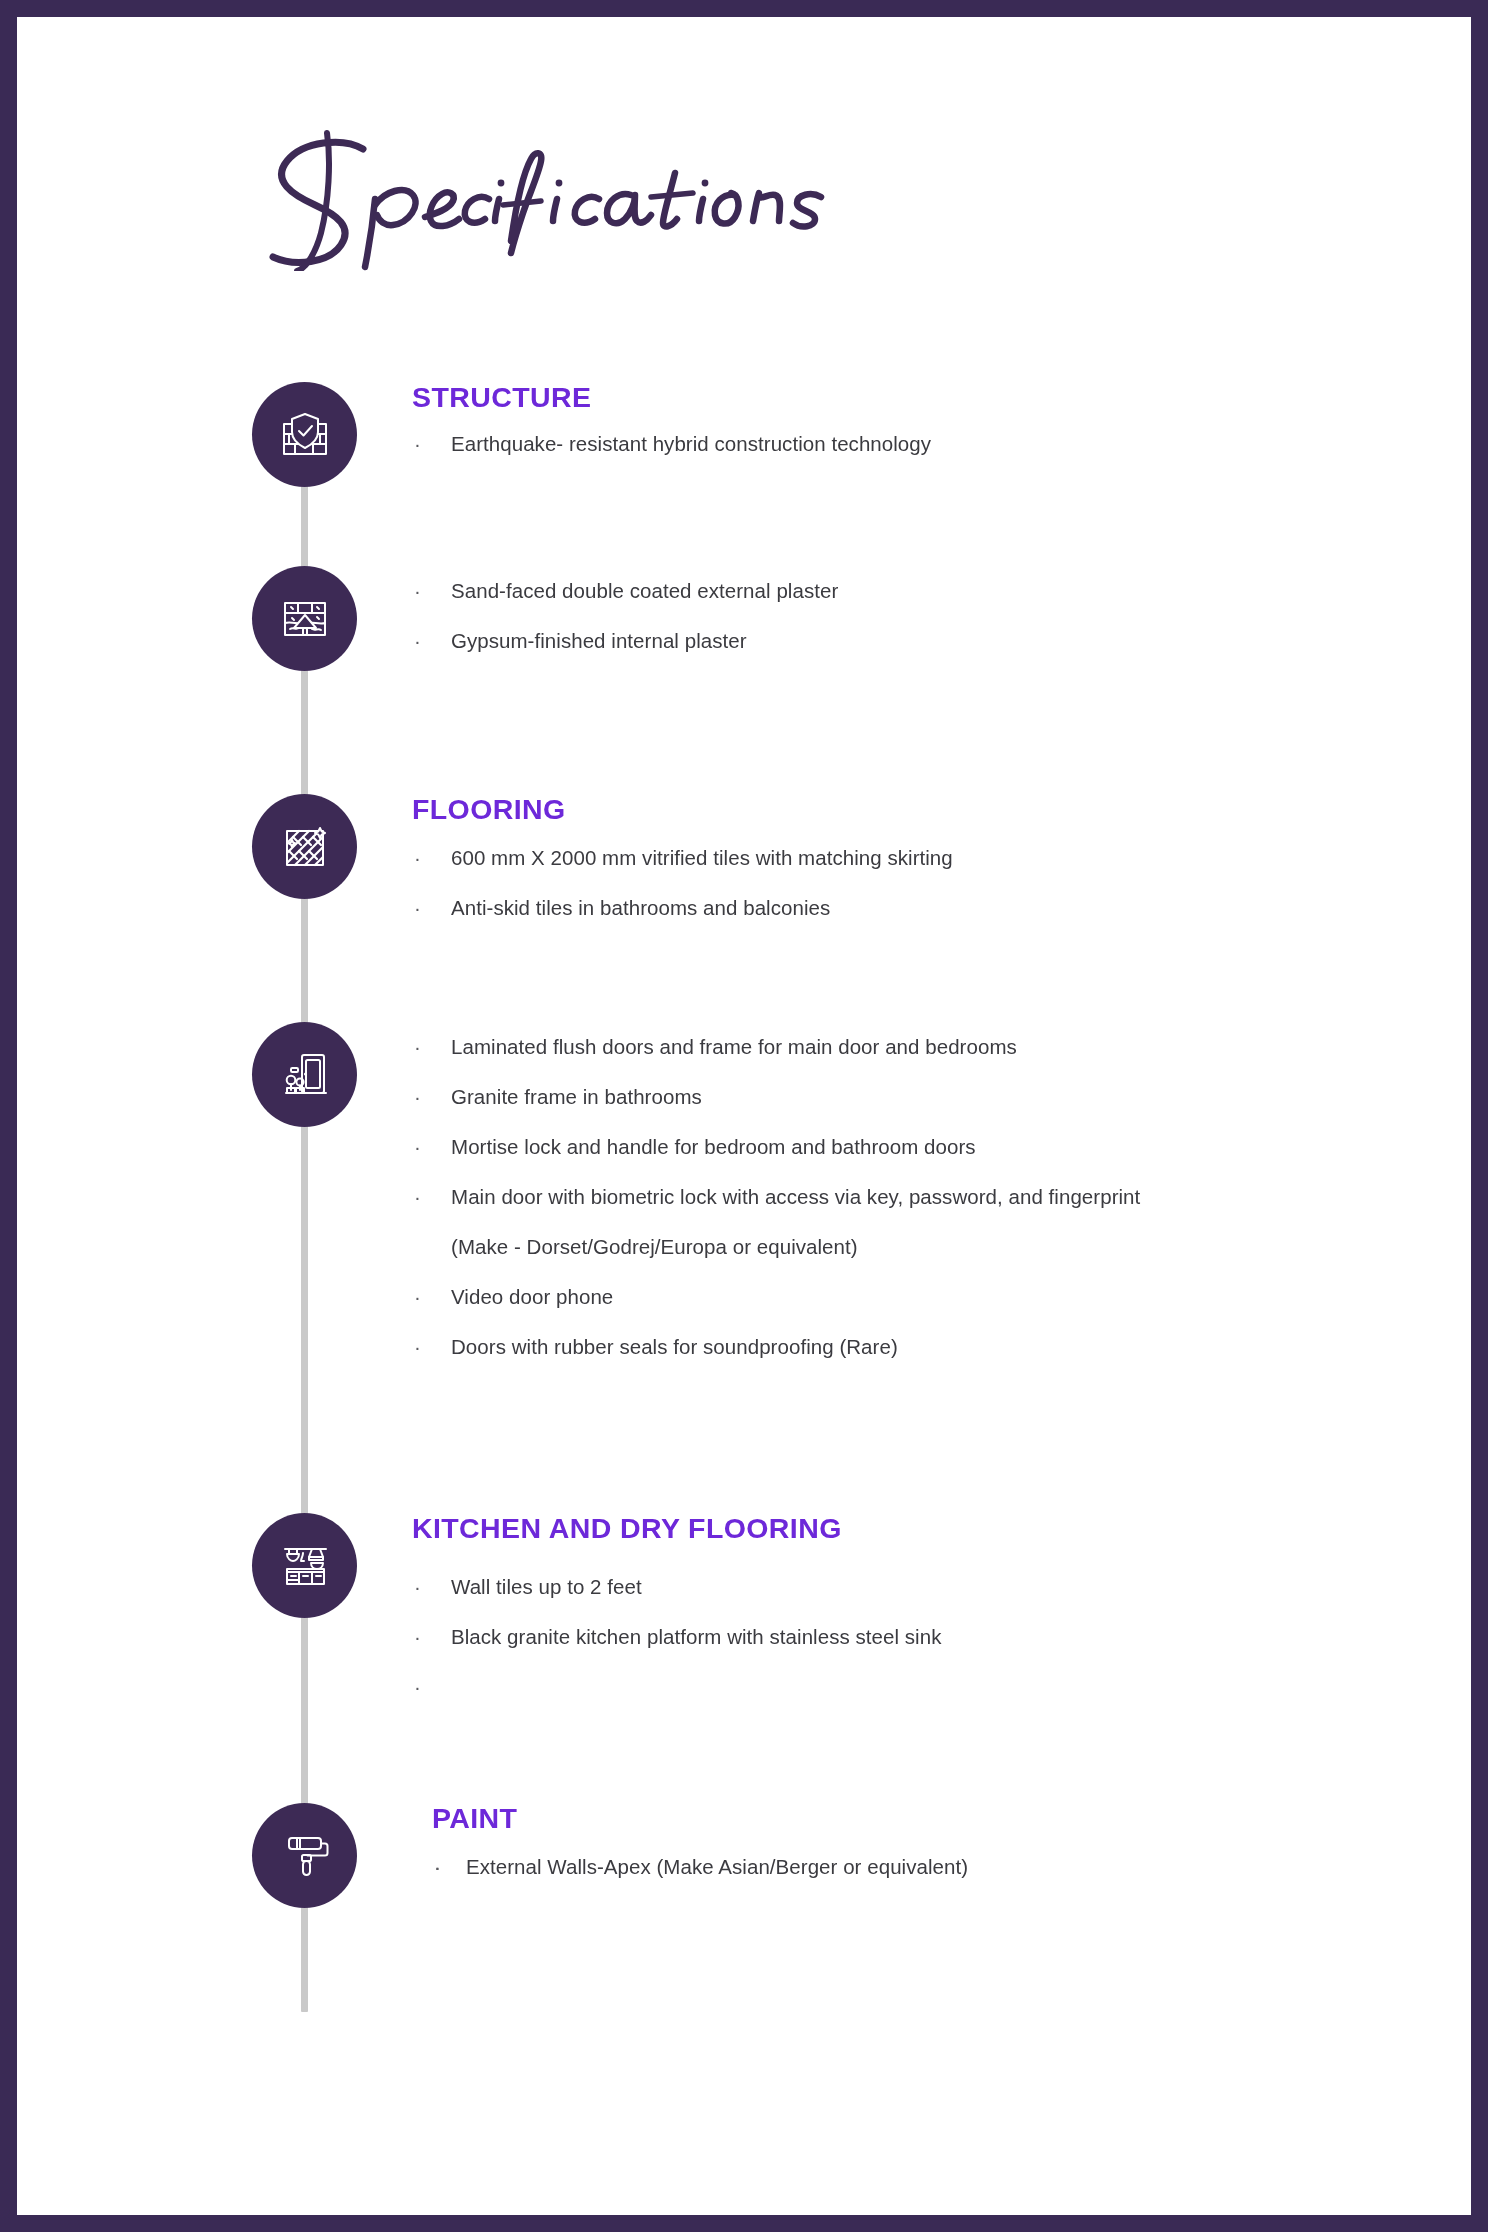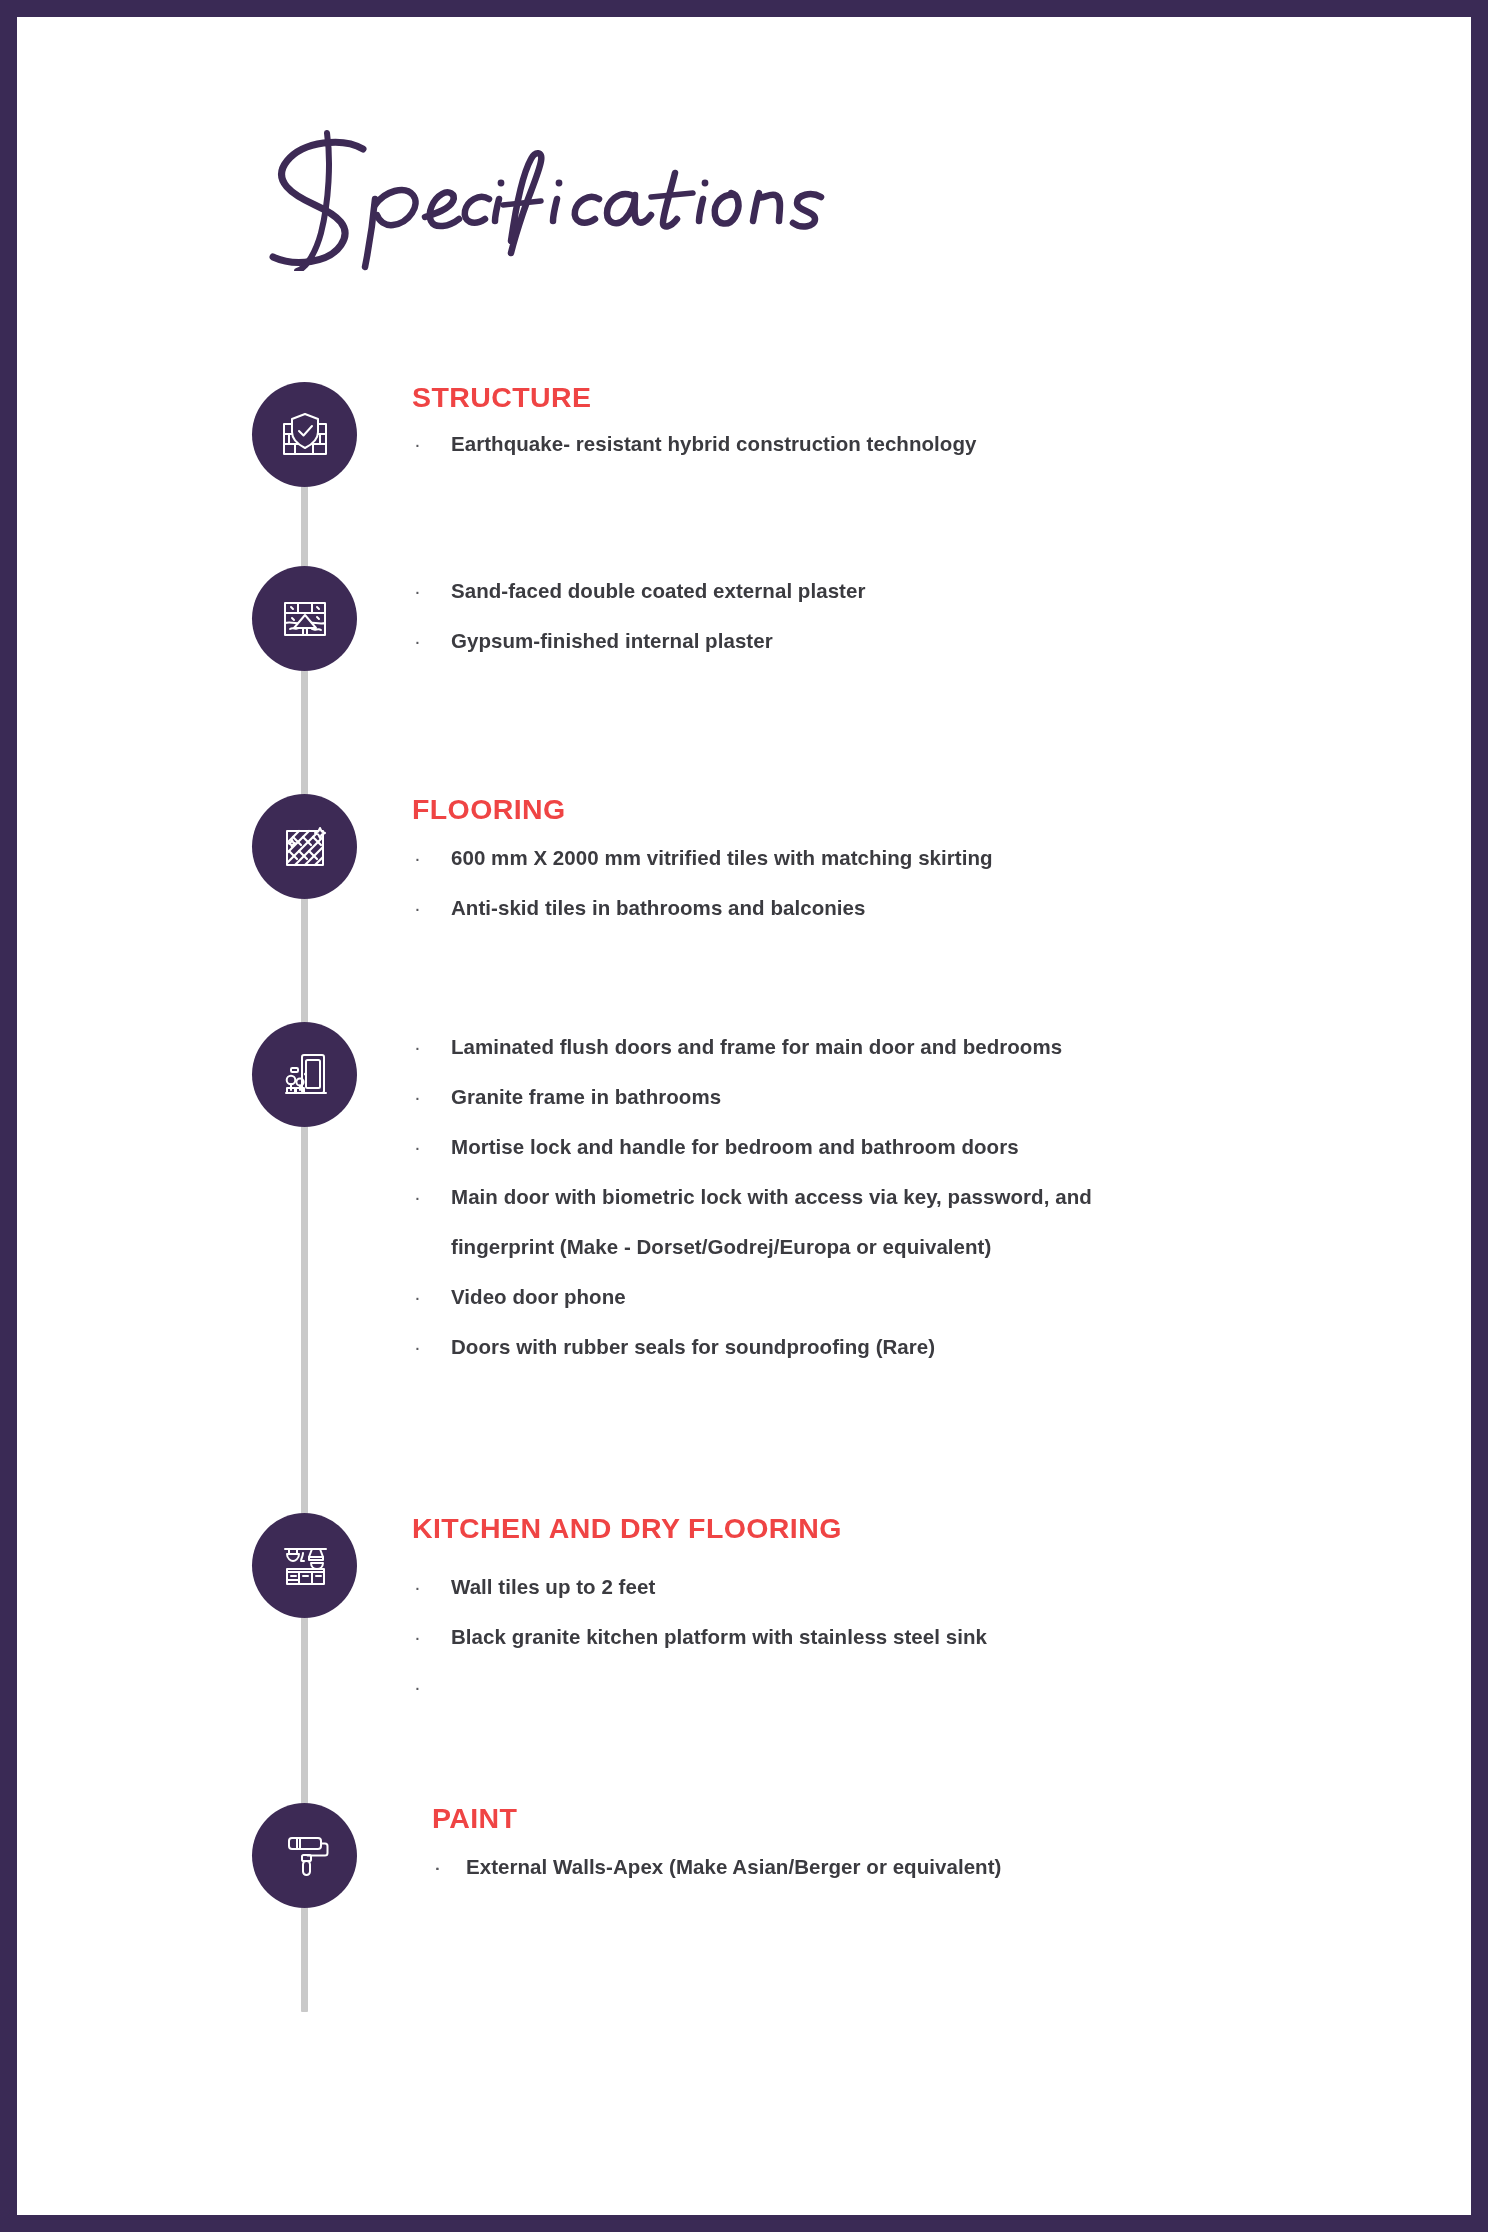--- a/index.html
+++ b/index.html
@@ -84,21 +84,21 @@
     position: absolute;
     left: 395px;
     top: 0;
     width: 1010px;
   }
 
   .section-title {
     font-size: 28.5px;
     font-weight: 700;
     letter-spacing: 0.4px;
-    color: #ef4444;
+    color: #6d28d9;
     margin: 0 0 8px 0;
     line-height: 1.1;
     white-space: nowrap;
   }
 
   ul.bullets {
     list-style: none;
     margin: 0;
     padding: 0;
   }
@@ -111,21 +111,21 @@
     letter-spacing: 0.05px;
   }
   ul.bullets li .dot {
     position: absolute;
     left: 2px;
     top: 0;
     font-size: 20.5px;
     line-height: 50px;
     color: #5a5a5f;
   }
-  ul.bullets li .txt { display: inline; font-weight: bold; }
+  ul.bullets li .txt { display: inline; }
 
   
   .sect-structure .section-title { margin-bottom: 6px; }
   .sect-plaster  ul.bullets li { line-height: 50px; }
   .sect-doors    ul.bullets li { line-height: 50px; }
   .sect-kitchen  .section-title { margin-bottom: 18px; }
   .sect-kitchen  ul.bullets li { line-height: 50px; }
   .sect-paint    .section-body { left: 385px; margin-left: 30px; }
   .sect-paint    ul.bullets li { line-height: 50px; }
   .sect-paint    ul.bullets li { padding-left: 34px; }

